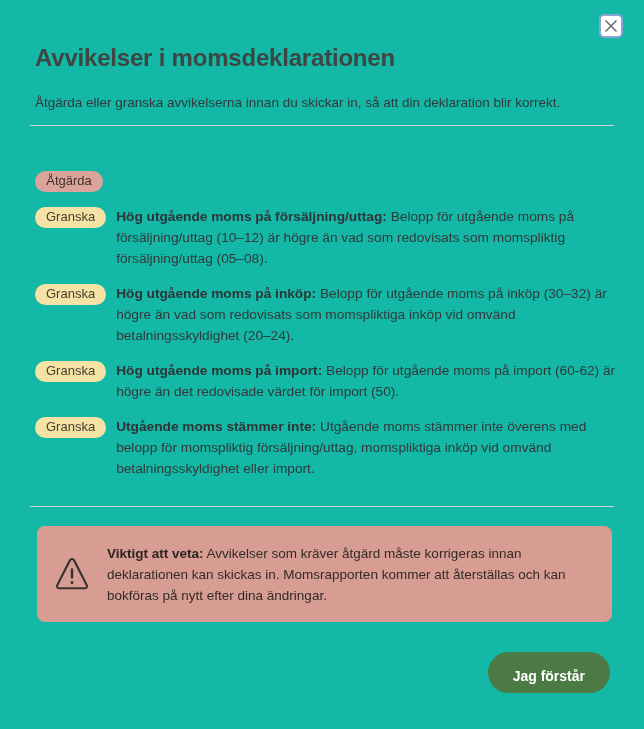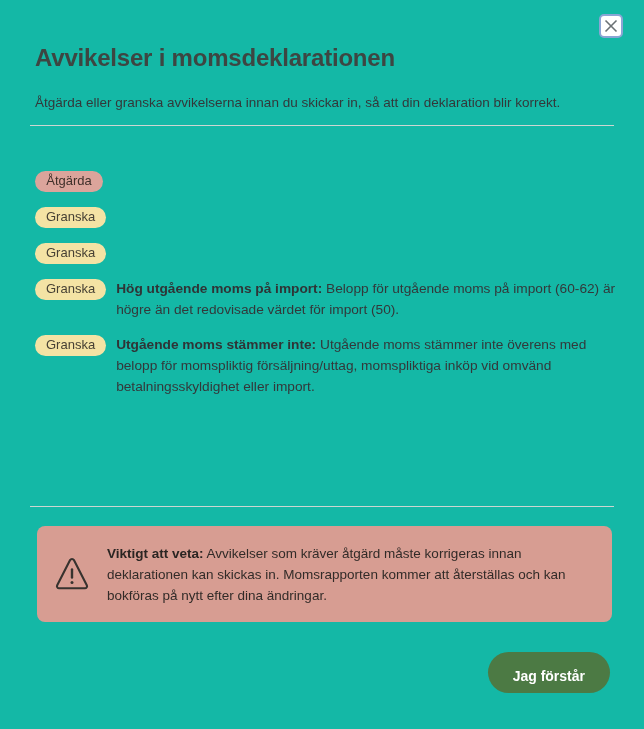--- a/index.html
+++ b/index.html
@@ -157,24 +157,26 @@
   <div class="divider divider-top"></div>
 
   <div class="dev-list">
 
     <div class="dev-row">
       <span class="badge badge-action">Åtgärda</span>
     </div>
 
     <div class="dev-row">
       <span class="badge badge-review">Granska</span>
-    </div>
-
-    <div class="dev-row">
-      <span class="badge badge-review">Granska</span>
+      <div class="dev-text"><span class="lead">Hög utgående moms på försäljning/uttag:</span> <span>Belopp för utgående moms på försäljning/uttag (10–12) är högre än vad som redovisats som momspliktig försäljning/uttag (05–08).</span></div>
+    </div>
+
+    <div class="dev-row">
+      <span class="badge badge-review">Granska</span>
+      <div class="dev-text"><span class="lead">Hög utgående moms på inköp:</span> <span>Belopp för utgående moms på inköp (30–32) är högre än vad som redovisats som momspliktiga inköp vid omvänd betalningsskyldighet (20–24).</span></div>
     </div>
 
     <div class="dev-row">
       <span class="badge badge-review">Granska</span>
       <div class="dev-text"><span class="lead">Hög utgående moms på import:</span> <span>Belopp för utgående moms på import (60-62) är högre än det redovisade värdet för import (50).</span></div>
     </div>
 
     <div class="dev-row">
       <span class="badge badge-review">Granska</span>
       <div class="dev-text"><span class="lead">Utgående moms stämmer inte:</span> <span>Utgående moms stämmer inte överens med belopp för momspliktig försäljning/uttag, momspliktiga inköp vid omvänd betalningsskyldighet eller import.</span></div>

